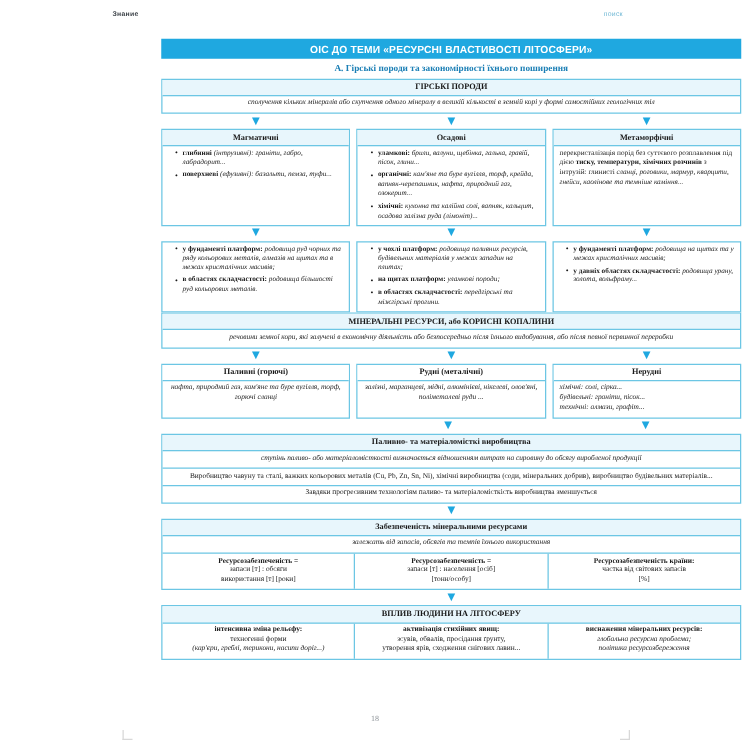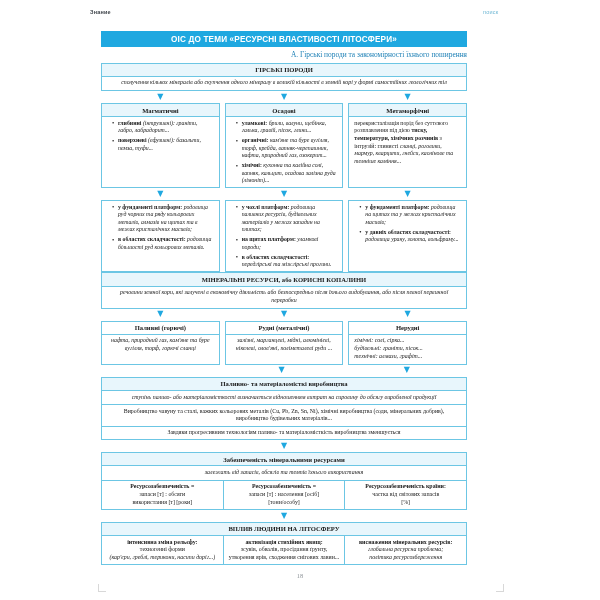--- a/index.html
+++ b/index.html
@@ -38,47 +38,47 @@
     color: #9aa3ab;
     letter-spacing: .2px;
     white-space: nowrap;
   }
   .wm-left  { left: 90px;  top: 9px; color:#3d4349; font-weight:bold; }
   .wm-right { left: 483px; top: 9px; color:#6fb7d4; }
 
   
   .content {
     position: absolute;
-    left: 101px;
+    left: 129px;
     top: 31px;
-    width: 366px;
+    width: 464px;
   }
 
   
   .main-title {
     background: #1fa8e0;
     color: #ffffff;
     font-family: "Liberation Sans", sans-serif;
     font-weight: bold;
     font-size: 8.2px;
     text-align: center;
     padding: 3.6px 4px 3.4px;
     letter-spacing: .15px;
     line-height: 1.1;
   }
 
   
   .section-head {
     color: #1b7fb5;
     font-family: "Liberation Serif", serif;
-    font-weight: normal;
+    font-weight: bold;
     font-size: 7.4px;
     line-height: 1.25;
     margin: 3.2px 0 3.2px 0;
-    text-align: right;
+    text-align: center;
   }
   .section-head.b { margin-top: 4px; margin-bottom: 3.4px; }
 
   
   .box {
     border: 1px solid #6cc6e4;
     background: #ffffff;
     box-sizing: border-box;
   }
   .box-head {

